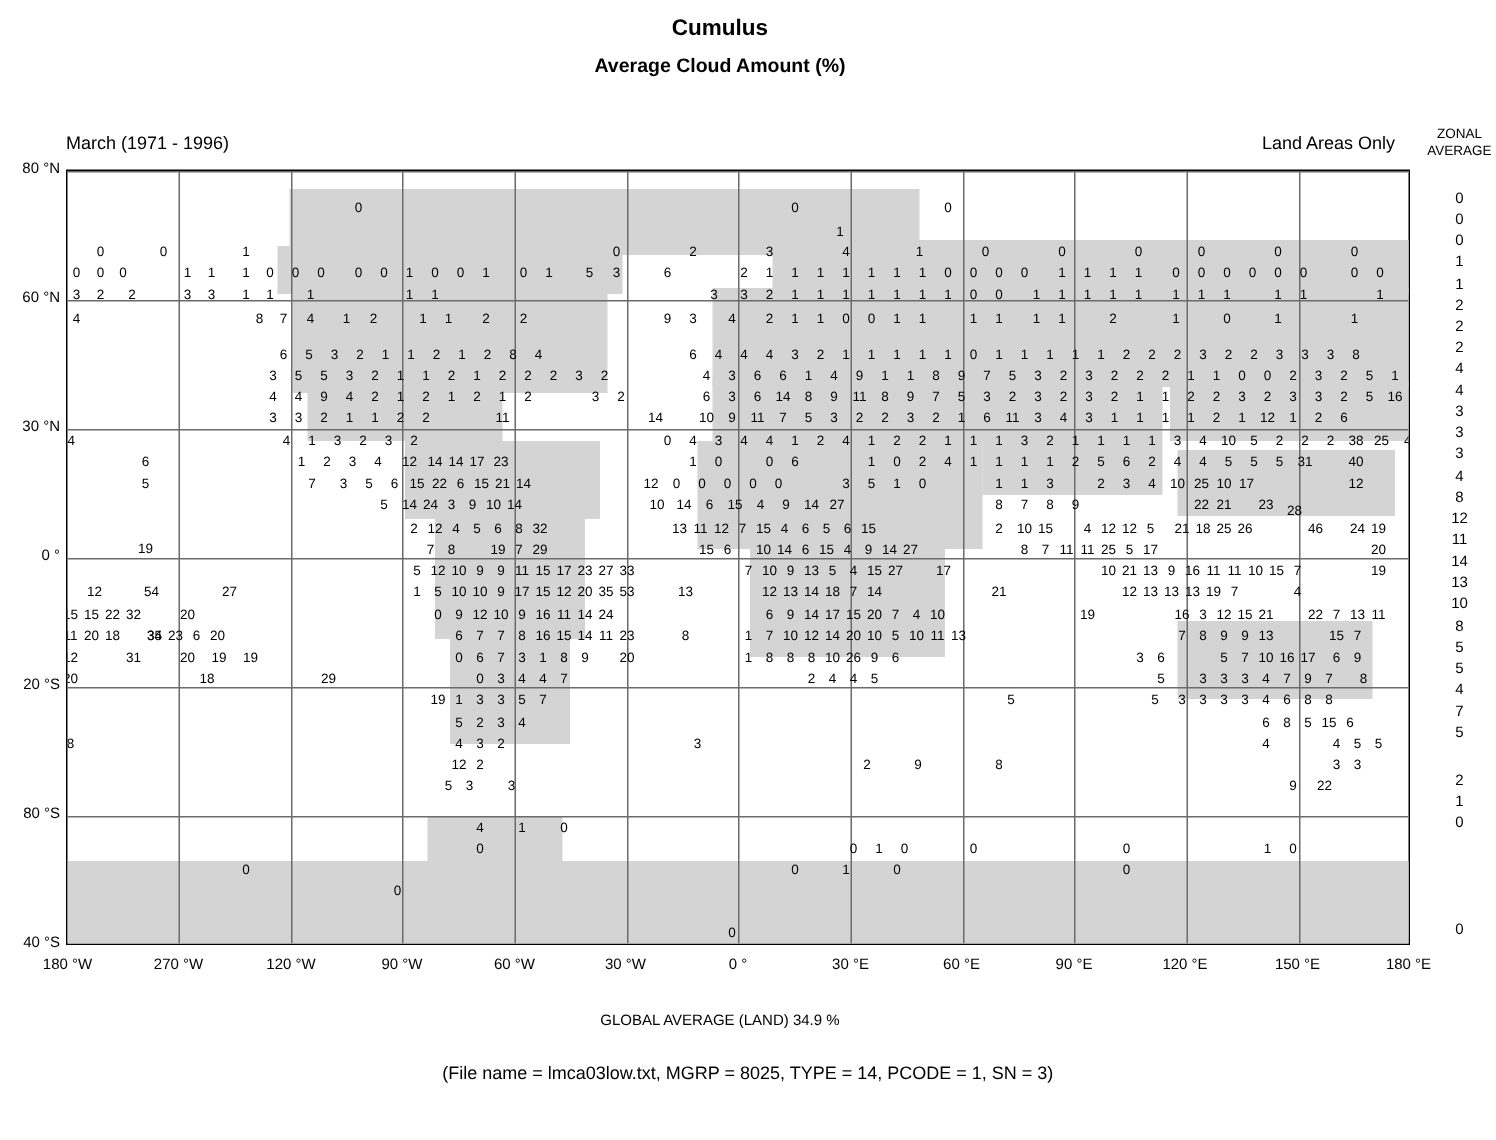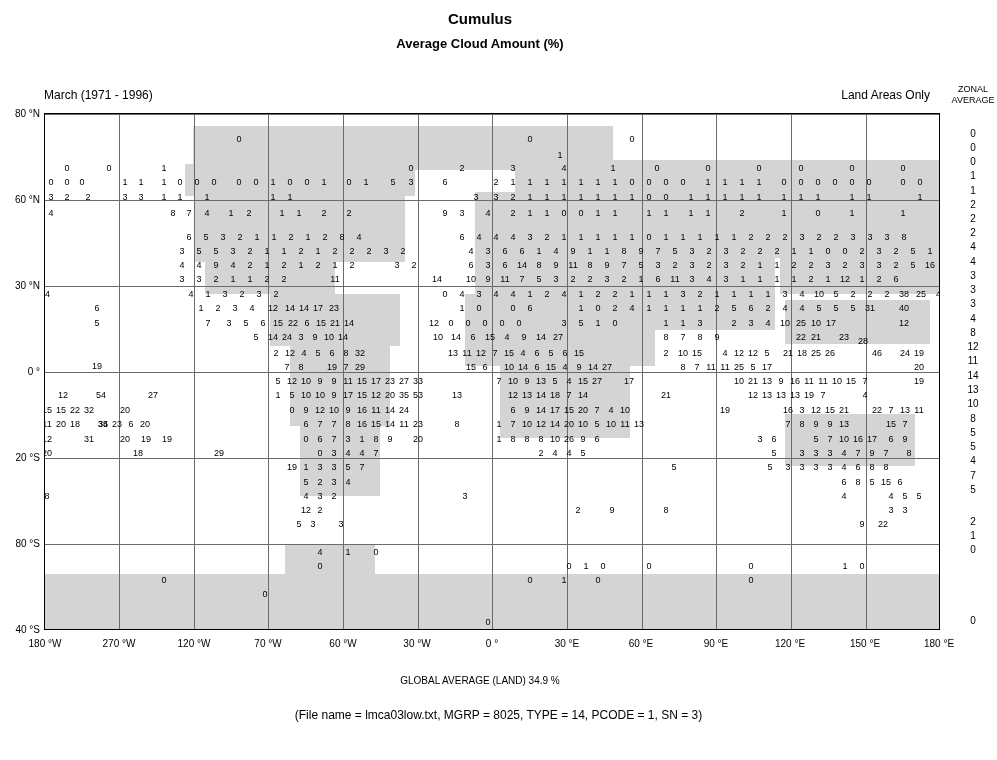--- a/index.html
+++ b/index.html
@@ -902,21 +902,21 @@
     <div class="ylabel" style="top: 285px;">30 °N</div>
     <div class="ylabel" style="top: 371px;">0 °</div>
     <div class="ylabel" style="top: 457px;">20 °S</div>
     <div class="ylabel" style="top: 543px;">80 °S</div>
     <div class="ylabel" style="top: 629px;">40 °S</div>
   </div>
 <div id="xlabels">
     <div class="xlabel" style="left: 45px;">180 °W</div>
     <div class="xlabel" style="left: 119px;">270 °W</div>
     <div class="xlabel" style="left: 194px;">120 °W</div>
-    <div class="xlabel" style="left: 268px;">70 °W</div>
+    <div class="xlabel" style="left: 268px;">90 °W</div>
     <div class="xlabel" style="left: 343px;">60 °W</div>
     <div class="xlabel" style="left: 417px;">30 °W</div>
     <div class="xlabel" style="left: 492px;">0 °</div>
     <div class="xlabel" style="left: 567px;">30 °E</div>
     <div class="xlabel" style="left: 641px;">60 °E</div>
     <div class="xlabel" style="left: 716px;">90 °E</div>
     <div class="xlabel" style="left: 790px;">120 °E</div>
     <div class="xlabel" style="left: 865px;">150 °E</div>
     <div class="xlabel" style="left: 939px;">180 °E</div>
   </div>

